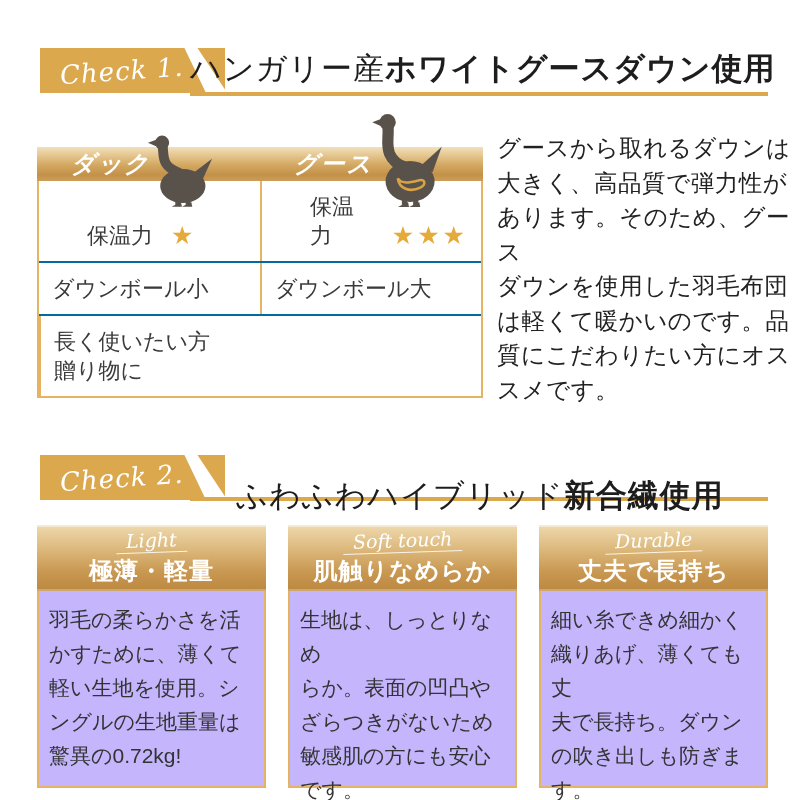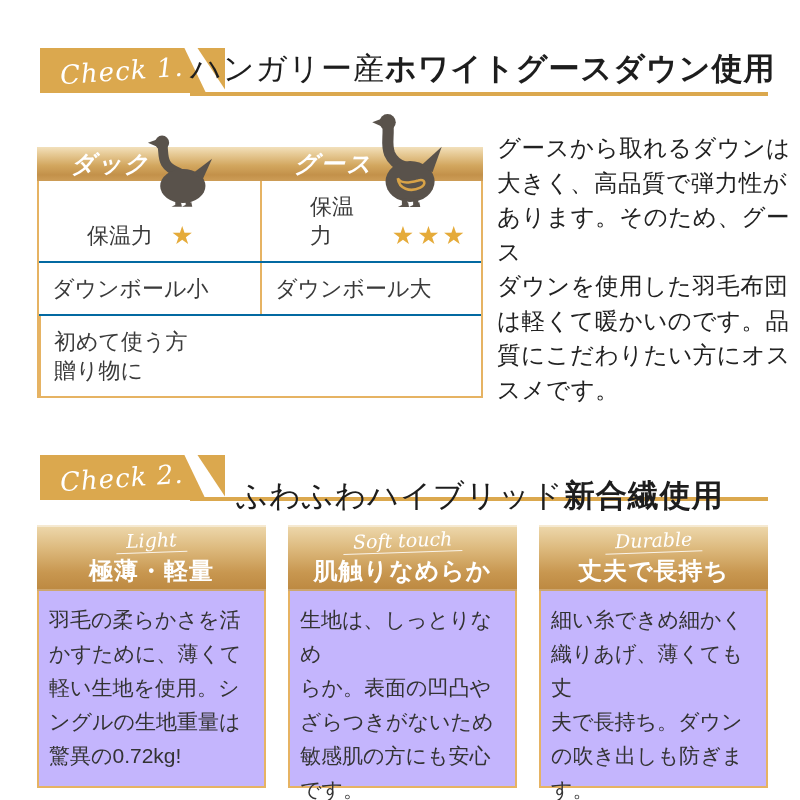--- a/index.html
+++ b/index.html
@@ -121,21 +121,21 @@
         <div class="cell c2 with-stars">
           <span>保温力</span>
           <span class="stars">★★★</span>
         </div>
       </div>
       <div class="cmp-row">
         <div class="cell">ダウンボール小</div>
         <div class="cell c2">ダウンボール大</div>
       </div>
       <div class="cmp-row">
-        <div class="cell c2">初めて使う方
+        <div class="cell c2">長く使いたい方
 贈り物に</div>
       </div>
     </div>
   </div>
 
   <div class="desc">グースから取れるダウンは
 大きく、高品質で弾力性が
 あります。そのため、グース
 ダウンを使用した羽毛布団
 は軽くて暖かいのです。品

